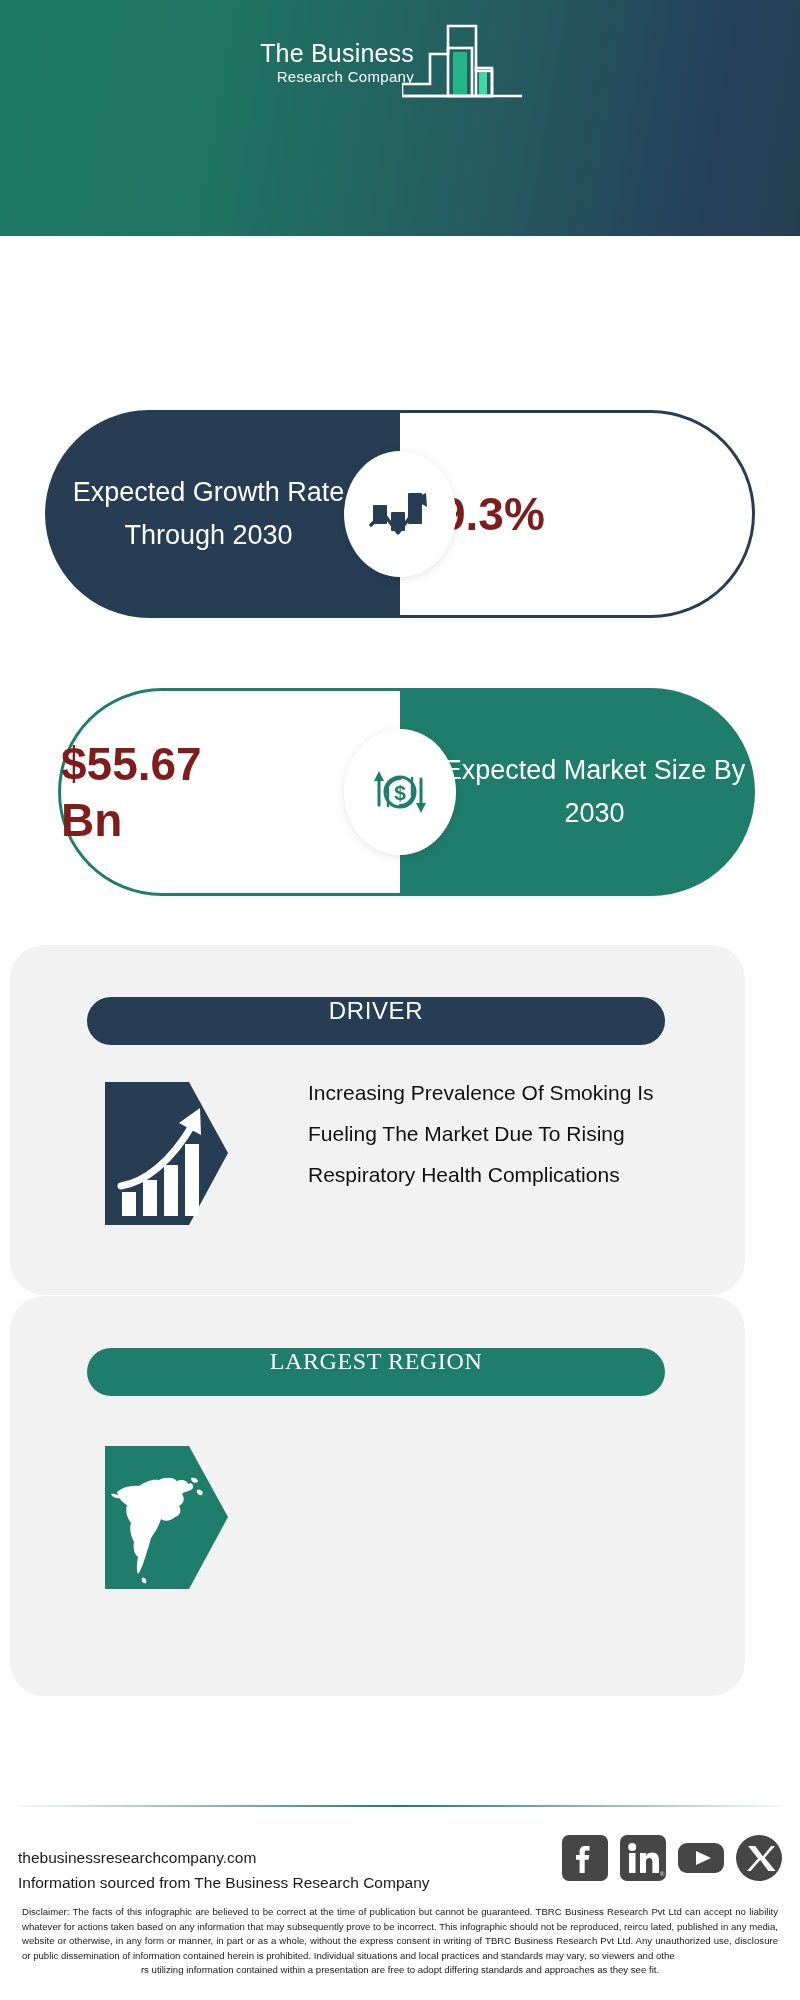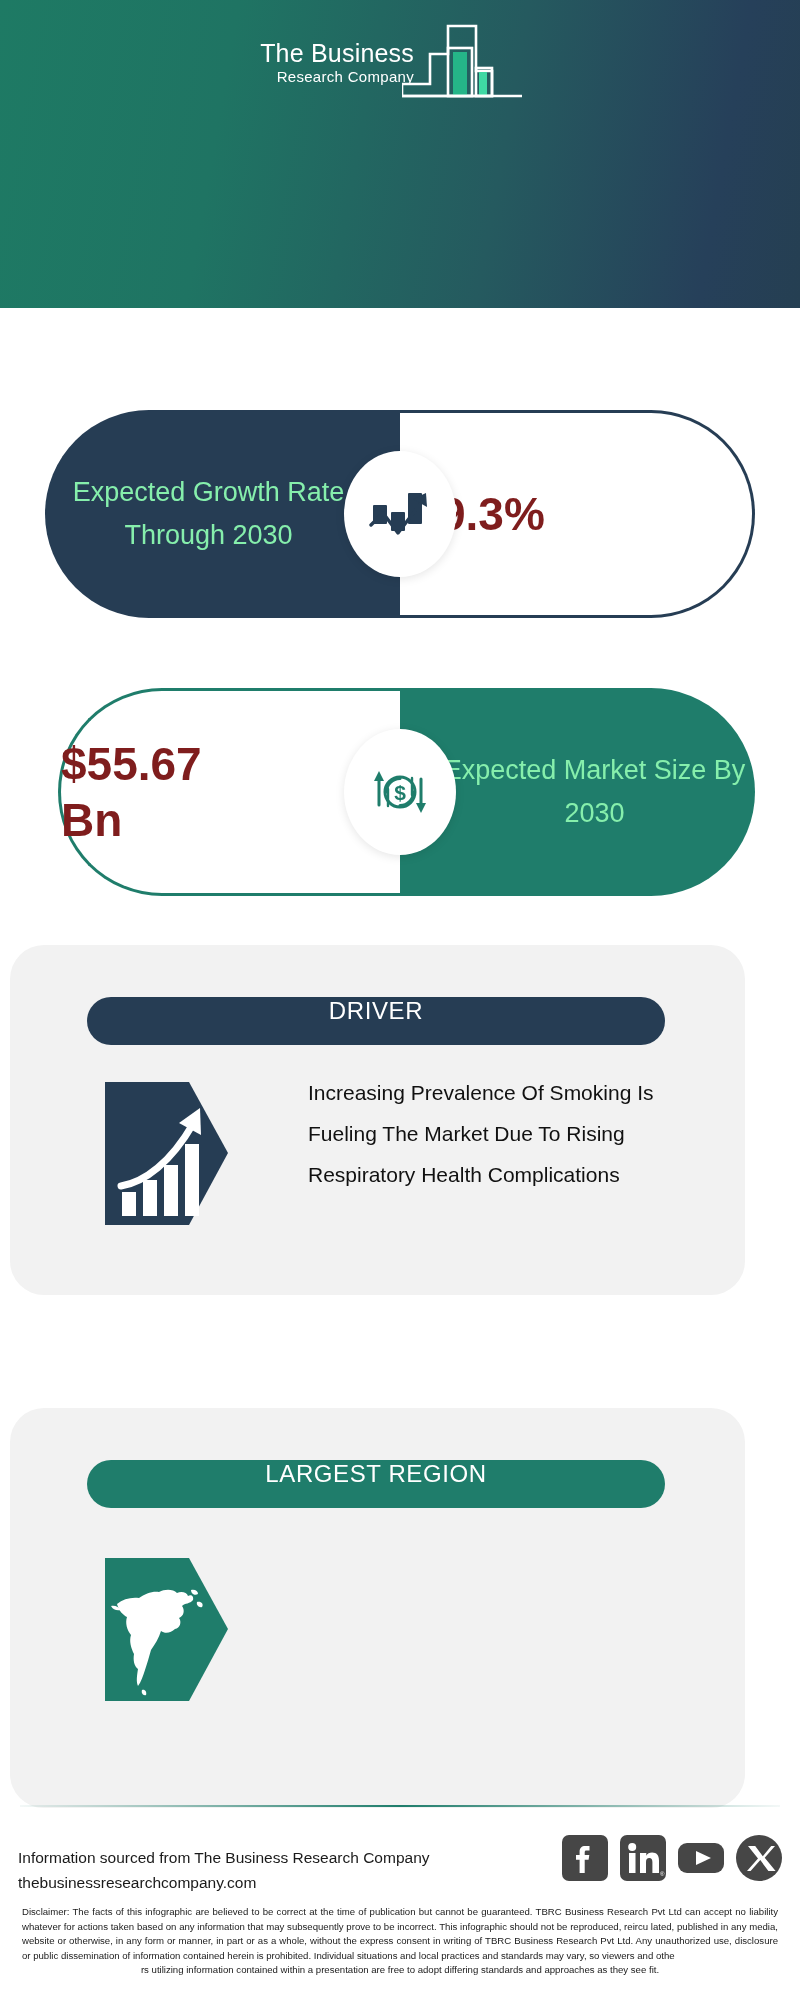--- a/index.html
+++ b/index.html
@@ -6,21 +6,21 @@
   html, body {
     width: 800px;
     height: 2000px;
     background: #ffffff;
     font-family: "Liberation Sans", sans-serif;
   }
   .page { position: relative; width: 800px; height: 2000px; overflow: hidden; background:#fff; }
 
   
   .header {
-    position: absolute; left:0; top:0; width:800px; height:308px;
+    position: absolute; left:0; top:0; width:800px; height:236px;
     background: linear-gradient(100deg, #1e7a64 0%, #1f7463 28%, #255a5f 62%, #26405a 88%, #253f52 100%);
   }
   .logo-wrap {
     position:absolute; left:214px; top:22px; width:300px; height:80px;
   }
   .logo-text { position:absolute; left:0px; top:18px; width:200px; text-align:right; color:#ffffff; }
   .logo-line1 { font-size:25px; letter-spacing:0.2px; line-height:27px; font-weight:400; }
   .logo-line2 { font-size:15px; letter-spacing:0.3px; line-height:19px; font-weight:400; }
   .logo-bars { position:absolute; left:188px; top:2px; width:120px; height:78px; }
 
@@ -55,21 +55,21 @@
     border-radius:104px 0 0 104px;
   }
   .size .right {
     left:355px; background:#1f7d6b;
     border-radius:0 104px 104px 0;
   }
 
   .half-label {
     position:absolute; top:50%; transform:translateY(-50%);
     width:100%; text-align:center;
-    color:#86efac; font-size:27px; line-height:43px; font-weight:400;
+    color:#ffffff; font-size:27px; line-height:43px; font-weight:400;
   }
   .growth .left .half-label { padding-right:28px; }
   .size .right .half-label { padding-left:34px; }
 
   .half-value {
     position:absolute; top:50%; transform:translateY(-50%);
     width:100%; text-align:left;
     color:#7f1d1d; font-weight:bold; font-size:46px; line-height:56px;
   }
   .growth .right .half-value { padding-left:40px; }
@@ -84,21 +84,21 @@
     box-shadow:0 2px 10px rgba(0,0,0,0.10);
     z-index:5;
   }
 
   
   .panel {
     position:absolute; left:10px; width:735px;
     background:#f2f2f2; border-radius:34px;
   }
   .panel.driver { top:945px; height:350px; }
-  .panel.region { top:1408px; height:400px; }
+  .panel.region { top:1296px; height:400px;font-family:Liberation Serif, serif; }
 
   .pill {
     position:absolute; left:77px; top:52px;
     width:578px; height:48px; border-radius:24px;
     display:flex; align-items:flex-start; justify-content:center;
     color:#ffffff; font-size:24px; letter-spacing:0.6px;
   }
   .pill.navy { background:#263d54; }
   .pill.green { background:#1f7d6b; }
 
@@ -237,22 +237,22 @@
         <path d="M86 32 C90 31 93 33 93 36 C90 38 86 36 86 32 Z"></path>
         <path d="M92 44 C96 43 99 46 97 49 C94 50 91 47 92 44 Z"></path>
         <path d="M37 132 C40 131 42 134 41 137 C38 138 36 135 37 132 Z"></path>
       </g>
     </svg>
   </div>
 
   <div class="divider"></div>
 
   <div class="source">
+    <div>thebusinessresearchcompany.com</div>
     <div>Information sourced from The Business Research Company</div>
-    <div>thebusinessresearchcompany.com</div>
   </div>
 
   <div class="socials">
     <svg class="social" viewBox="0 0 46 46">
       <rect x="0" y="0" width="46" height="46" rx="7" fill="#464646"></rect>
       <path d="M27.5 15.5 h-3.2 c-1.1 0 -1.6 .6 -1.6 1.7 V20 h4.6 l-.7 4.8 h-3.9 V38 h-5.1 V24.8 H14 V20 h3.6 v-3.4
                c0 -3.6 2.1 -5.6 5.6 -5.6 h4.3 Z" fill="#ffffff"></path>
     </svg>
     <svg class="social" viewBox="0 0 46 46">
       <rect x="0" y="0" width="46" height="46" rx="7" fill="#464646"></rect>

